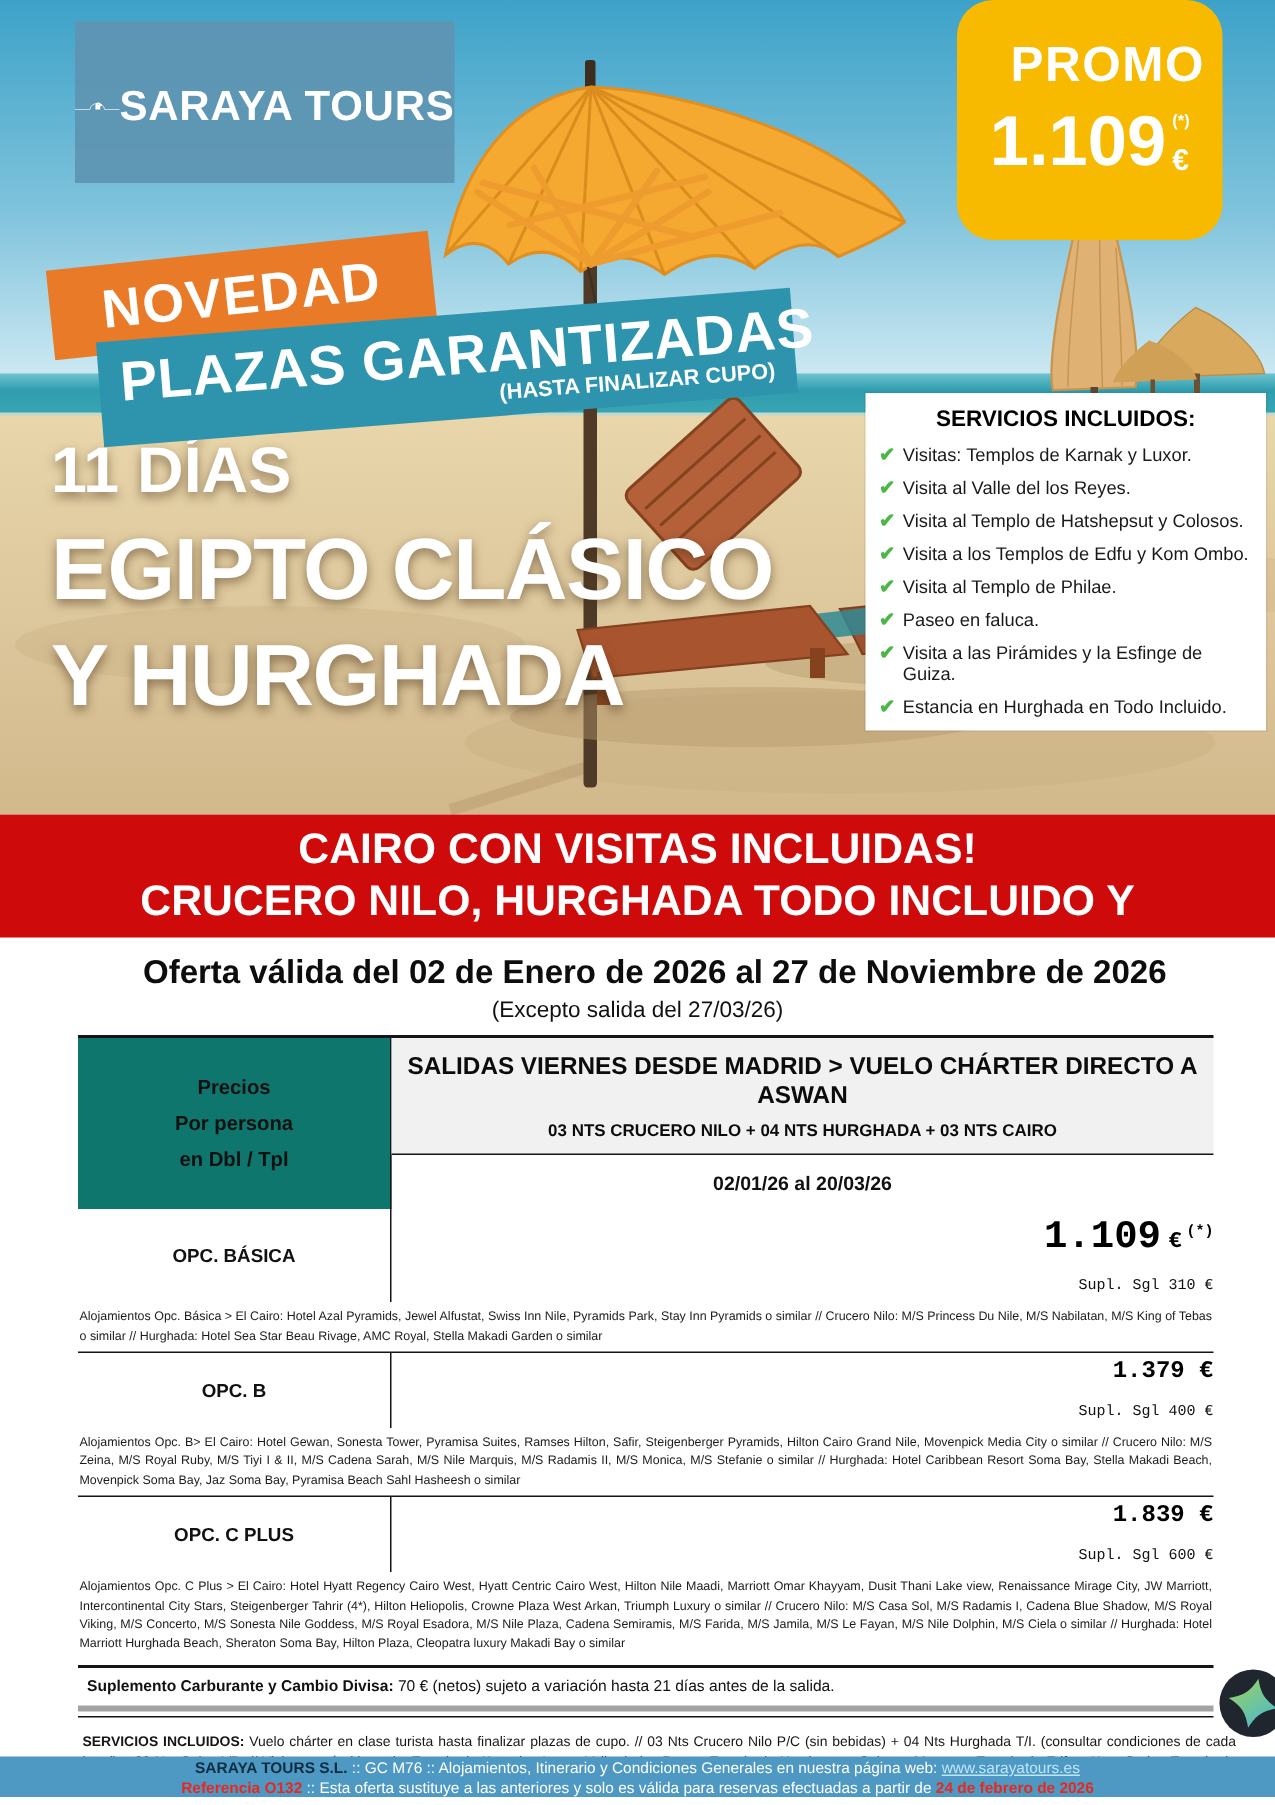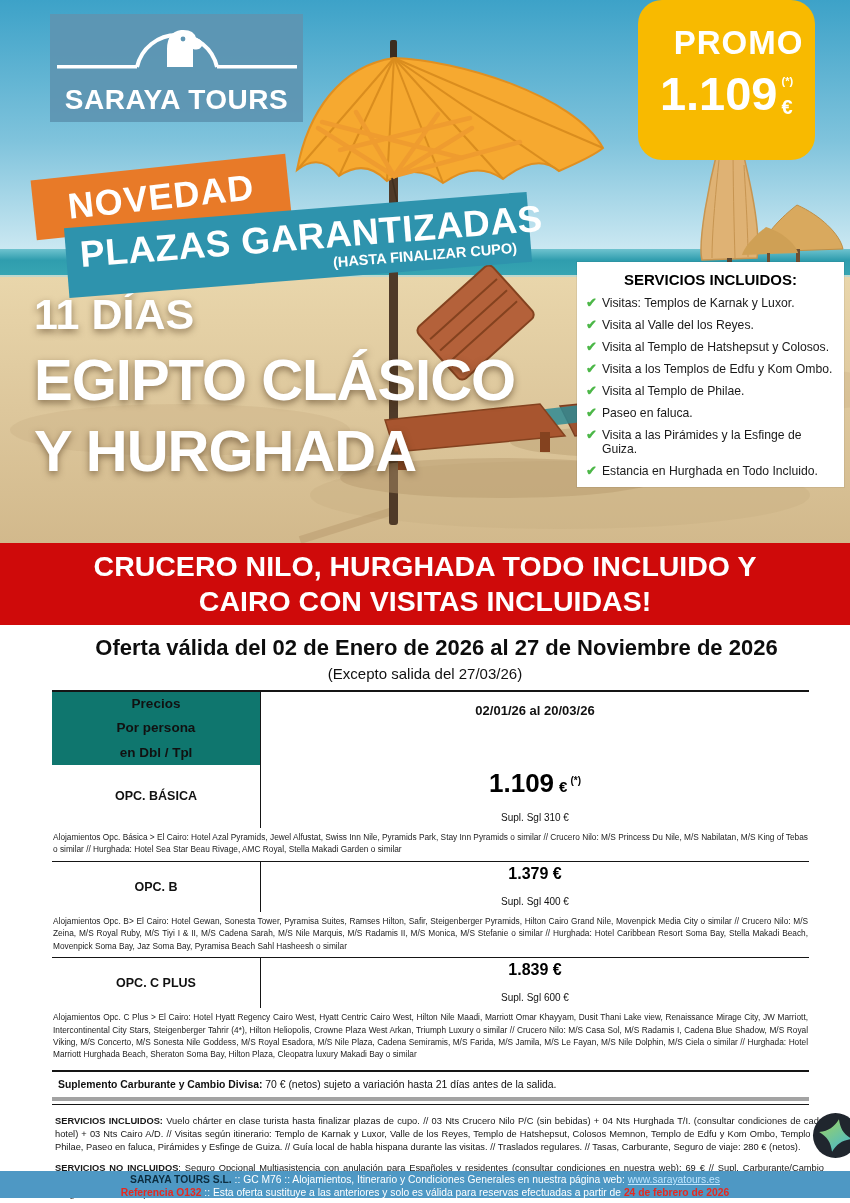--- a/index.html
+++ b/index.html
@@ -7,21 +7,21 @@
     width:850px;height:1203px;position:relative;overflow:hidden;
     background:#ffffff;font-family:"Liberation Sans",sans-serif;
   }
   
   .hero{position:absolute;left:0;top:0;width:850px;height:543px;overflow:hidden;}
   .hero svg{display:block;}
 
   .logo-box{
     position:absolute;left:50px;top:14px;width:253px;height:108px;
     background:rgba(94,149,178,.93);z-index:2;
-    display:flex;flex-direction:column;align-items:center;padding-top:5px;box-sizing:border-box;
+    display:flex;flex-direction:row;align-items:center;padding-top:5px;box-sizing:border-box;
   }
   .logo-brand{color:#fff;font-weight:bold;font-size:28px;letter-spacing:.5px;white-space:nowrap;margin-top:1px;}
 
   .promo-box{
     position:absolute;left:638px;top:0;width:177px;height:160px;background:#f8ba00;
     border-radius:24px;text-align:center;color:#fff;z-index:2;
   }
   .promo-label{font-size:33px;font-weight:bold;margin-top:24px;letter-spacing:1px;margin-left:24px;}
   .promo-price{margin-top:8px;display:flex;align-items:flex-end;justify-content:center;line-height:1;}
   .promo-num{font-size:47px;font-weight:bold;}
@@ -74,21 +74,21 @@
   .tl{width:209px;flex:0 0 209px;border-right:1.5px solid #151515;box-sizing:border-box;
       display:flex;flex-direction:column;align-items:center;justify-content:center;text-align:center;}
   .tl.gray{background:#0f766e;}
   .lh{font-size:13.5px;font-weight:bold;color:#111;line-height:1.8;}
   .tr{flex:1;min-width:0;}
   .colhead{background:#f1f1f1;border-bottom:1.5px solid #151515;padding:10px 8px 9px;text-align:center;}
   .ct{font-size:16.2px;font-weight:bold;color:#0c0c0c;}
   .cs{font-size:11.3px;font-weight:bold;margin-top:8px;color:#0c0c0c;}
   .dates{padding:8px 0 6px;text-align:center;font-size:13px;font-weight:bold;line-height:1.7;color:#111;}
   .opt-label{font-size:12.5px;font-weight:bold;color:#111;}
-  .prow{padding:3px 0 5px;text-align:center;}
+  .prow{padding:3px 0 5px;text-align:right;font-family:Liberation Mono, monospace;}
   .pnum{font-size:26px;font-weight:bold;color:#000;}
   .pcur{font-size:15px;font-weight:bold;margin-left:5px;}
   .pmark{font-size:10px;font-weight:bold;margin-left:3px;vertical-align:8px;}
   .pmed{font-size:16px;font-weight:bold;color:#000;}
   .supl{font-size:10px;color:#111;margin-top:13px;}
   .note{font-size:8.3px;color:#1c1c1c;line-height:1.5;text-align:justify;padding:3px 1px 5px;border-bottom:1.5px solid #151515;}
   .note.last{border-bottom:none;padding-bottom:9px;}
   .fuel{border-top:2.5px solid #151515;border-bottom:4px solid #a3a3a3;padding:7px 6px;font-size:10.4px;color:#111;}
   .fuel .b{font-weight:bold;}
   .double-rule{height:3px;border-bottom:1.5px solid #151515;}
@@ -270,37 +270,41 @@
         </li>
       <li>
           <span class="chk">✔</span>
           <span>Estancia en Hurghada en Todo Incluido.</span>
         </li>
     </ul>
   </div>
 </div>
 
 <div class="red-banner">
+  <div class="rb-line">CAIRO CON VISITAS INCLUIDAS!</div>
   <div class="rb-line">CRUCERO NILO, HURGHADA TODO INCLUIDO Y</div>
-  <div class="rb-line">CAIRO CON VISITAS INCLUIDAS!</div>
 </div>
 
 <div class="main">
   <div class="offer-heading">Oferta válida del 02 de Enero de 2026 al 27 de Noviembre de 2026</div>
   <div class="offer-sub">(Excepto salida del 27/03/26)</div>
 
   <div class="ptable">
 
     <div class="trow">
       <div class="tl gray">
         <div class="lh">Precios</div>
         <div class="lh">Por persona</div>
         <div class="lh">en Dbl / Tpl</div>
       </div>
       <div class="tr">
+        <div class="colhead">
+          <div class="ct">SALIDAS VIERNES DESDE MADRID &gt; VUELO CHÁRTER DIRECTO A ASWAN</div>
+          <div class="cs">03 NTS CRUCERO NILO + 04 NTS HURGHADA + 03 NTS CAIRO</div>
+        </div>
         <div class="dates">
           <div>02/01/26 al 20/03/26</div>
         </div>
       </div>
     </div>
 
     <div class="trow">
       <div class="tl">
           <div class="opt-label">OPC. BÁSICA</div>
         </div>

